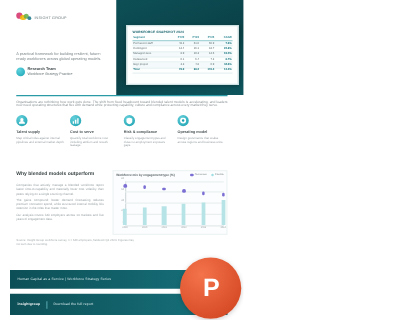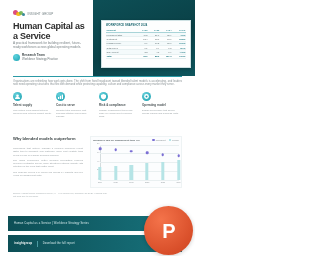--- a/index.html
+++ b/index.html
@@ -205,21 +205,20 @@
   <div class="brand">
     <div class="brand-mark">
       <span class="blob b1"></span>
         <span class="blob b2"></span>
       <span class="blob b3"></span>
         <span class="blob b4"></span>
     </div>
     <div class="brand-name">INSIGHT GROUP</div>
   </div>
 
-  <div class="doc-title">Human Capital as a Service</div>
   <div class="doc-sub">A practical framework for building resilient, future-ready workforces across global operating models.</div>
 
   <div class="byline">
     <div class="byline-dot"></div>
     <div class="byline-text">
       <b>Research Team</b>
       <span>Workforce Strategy Practice</span>
     </div>
   </div>
 

